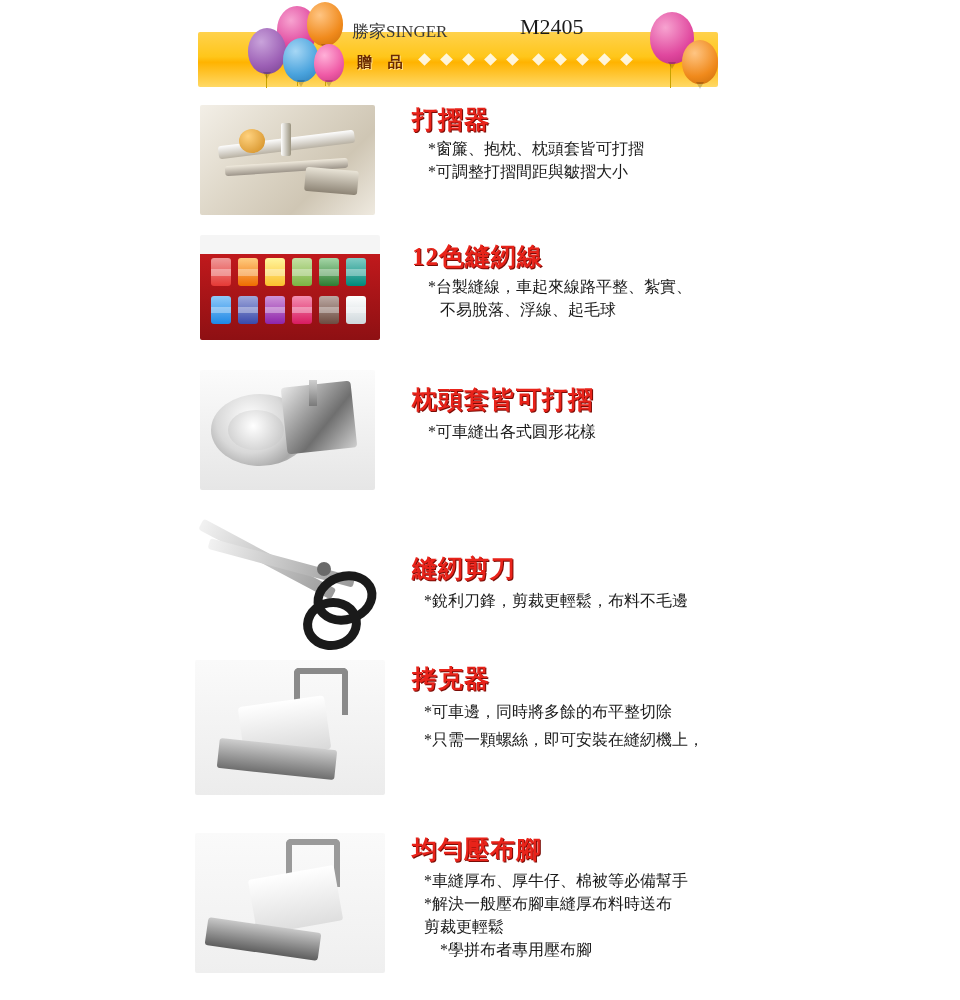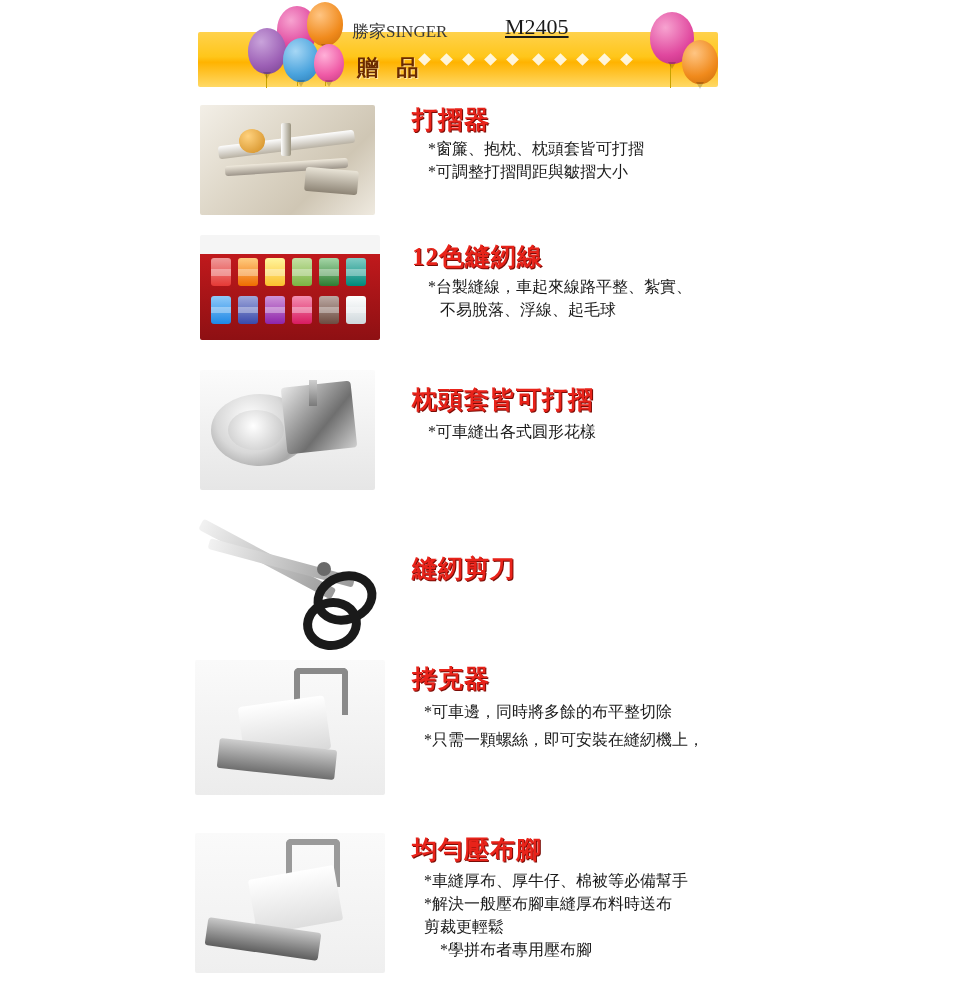--- a/index.html
+++ b/index.html
@@ -51,35 +51,34 @@
     left: 352px;
     top: 20px;
     font-family: "Liberation Serif", serif;
     font-size: 17px;
     color: #3a3a3a;
     letter-spacing: 0px;
     white-space: nowrap;
   }
   .model {
     position: absolute;
-    left: 505px;
+    left: 520px;
     top: 14px;
     font-family: "Liberation Serif", serif;
     font-size: 22px;
     color: #1a1a1a;
     white-space: nowrap;
-    text-decoration: underline;
   }
   .gift-label {
     position: absolute;
     left: 357px;
     top: 53px;
     font-family: "Liberation Serif", serif;
     font-weight: bold;
-    font-size: 22px;
+    font-size: 15px;
     color: #6b2a00;
     letter-spacing: 6px;
     white-space: nowrap;
     text-shadow: 1px 1px 0 rgba(255,255,255,.5);
   }
 
   
   .balloon {
     position: absolute;
     border-radius: 50% 50% 48% 48%;
@@ -245,20 +244,21 @@
 
 <div class="product" style="height:140px;text-decoration:underline;">
   <div class="photo scissors" style="left:195px; top:0px; width:195px; height:130px;">
     <div class="blade" style="left:6px; top:8px; width:150px; height:12px; transform: rotate(28deg); transform-origin: left center;"></div>
     <div class="blade" style="left:14px; top:28px; width:150px; height:11px; transform: rotate(15deg); transform-origin: left center;"></div>
     <div class="handle" style="left:118px; top:62px; width:46px; height:34px; transform: rotate(-18deg);"></div>
     <div class="handle" style="left:108px; top:88px; width:40px; height:34px; transform: rotate(-10deg);"></div>
     <div class="blade" style="left:122px; top:52px; width:14px; height:14px; border-radius:50%; background:#6a6a6a;"></div>
   </div>
   <div class="ptitle" style="left:412px; top:42px;">縫紉剪刀</div>
+  <div class="pline" style="left:424px; top:79px;">*銳利刀鋒，剪裁更輕鬆，布料不毛邊</div>
 </div>
 
 <div class="product" style="height:175px;">
   <div class="photo overlock" style="left:195px; top:10px; width:190px; height:135px;">
     <div class="ph-inner fork"></div>
     <div class="ph-inner body"></div>
     <div class="ph-inner base"></div>
   </div>
   <div class="ptitle" style="left:412px; top:12px;">拷克器</div>
   <div class="pline" style="left:424px; top:50px;">*可車邊，同時將多餘的布平整切除</div>

